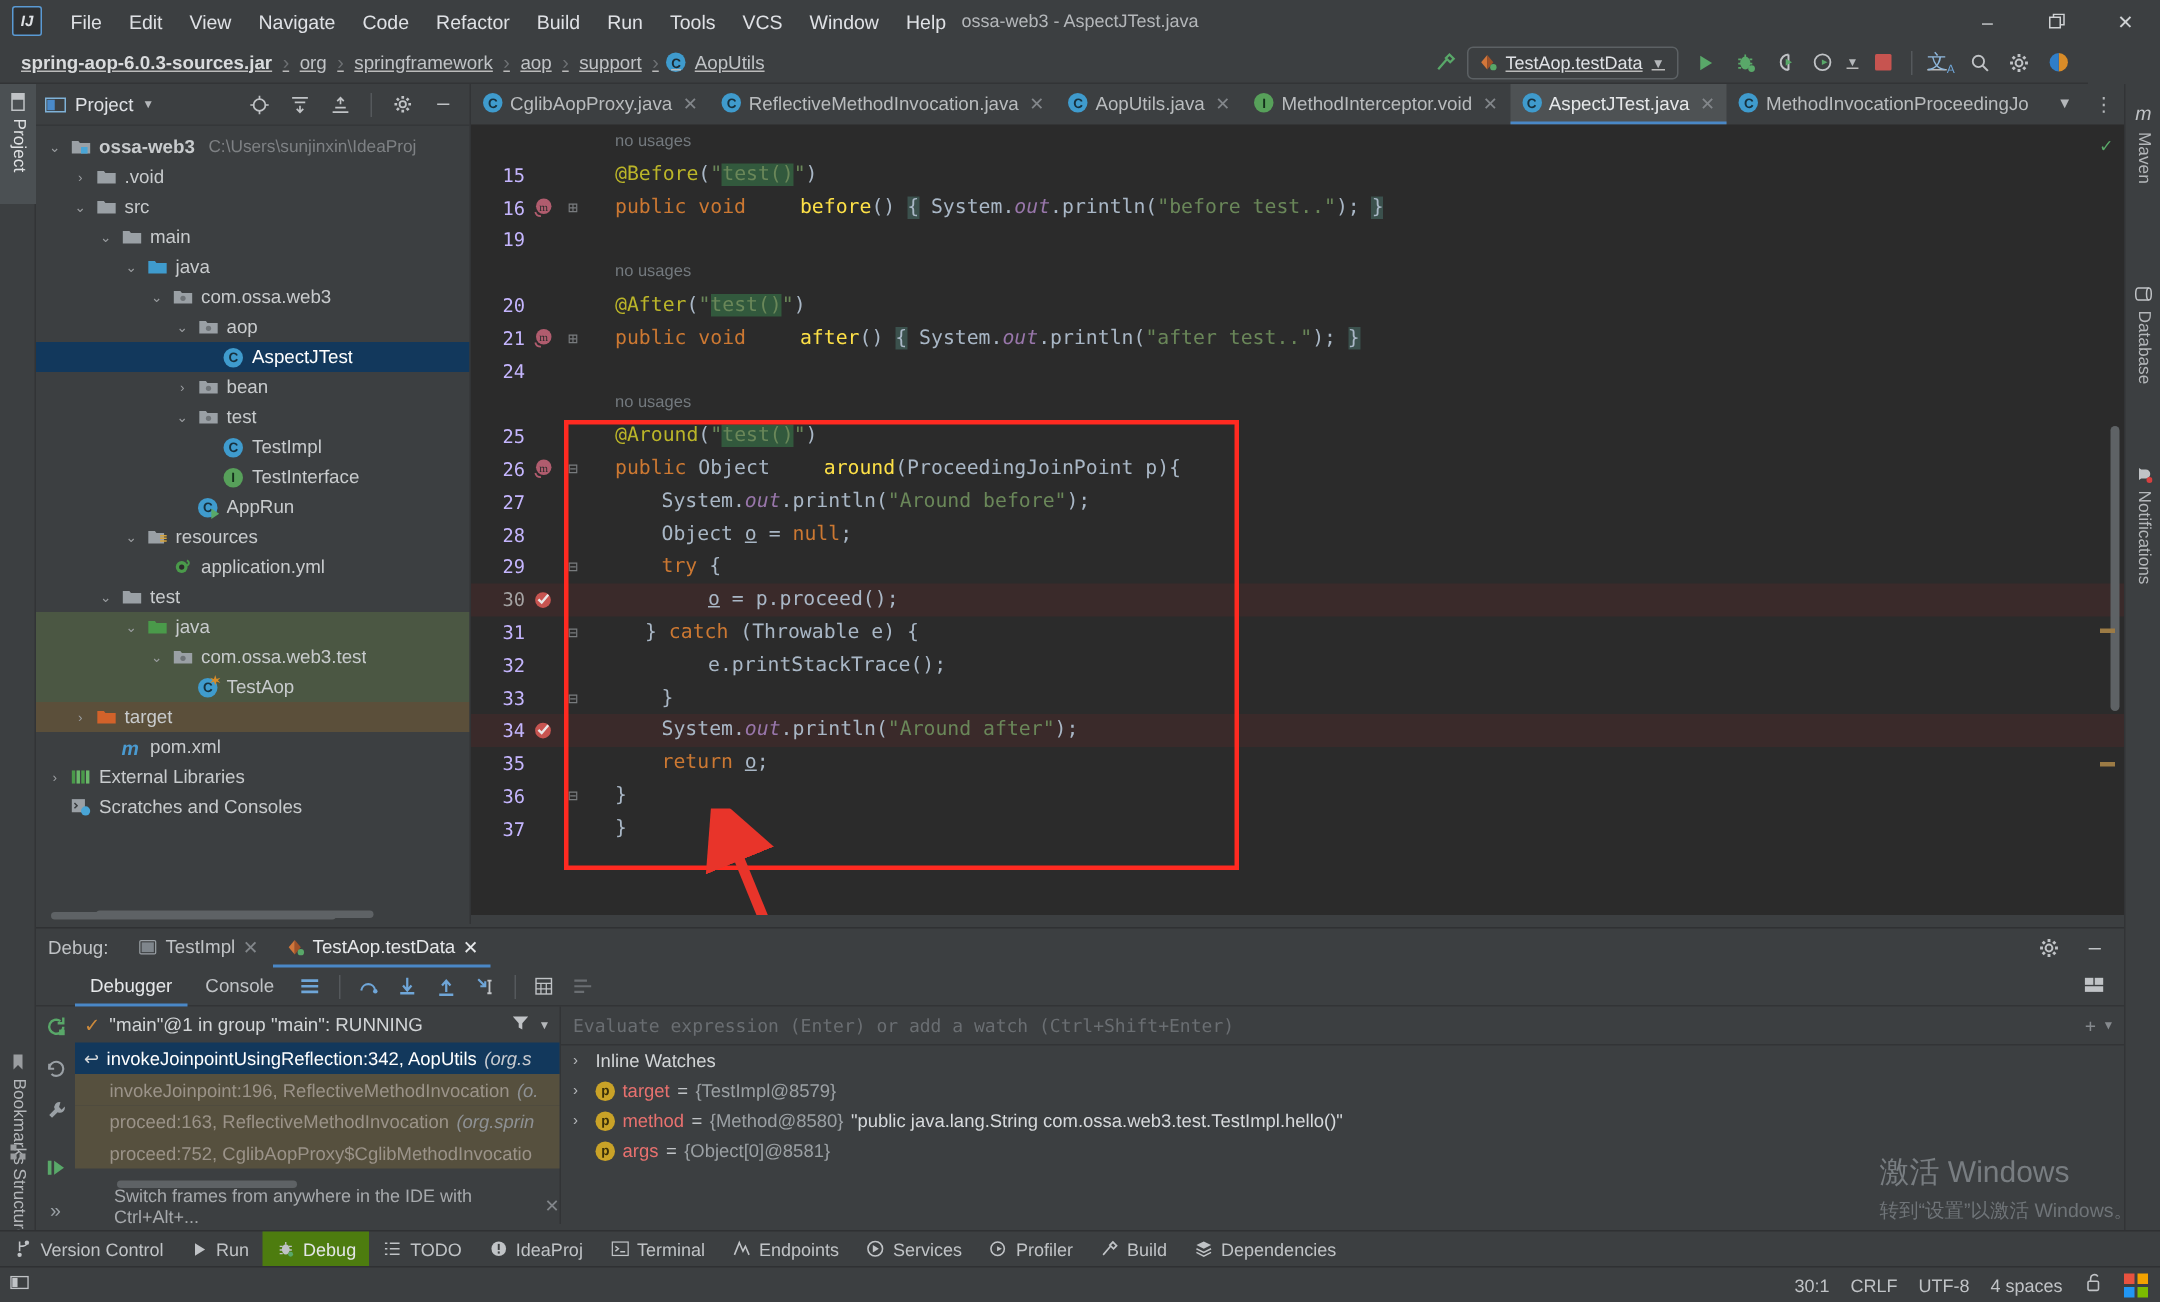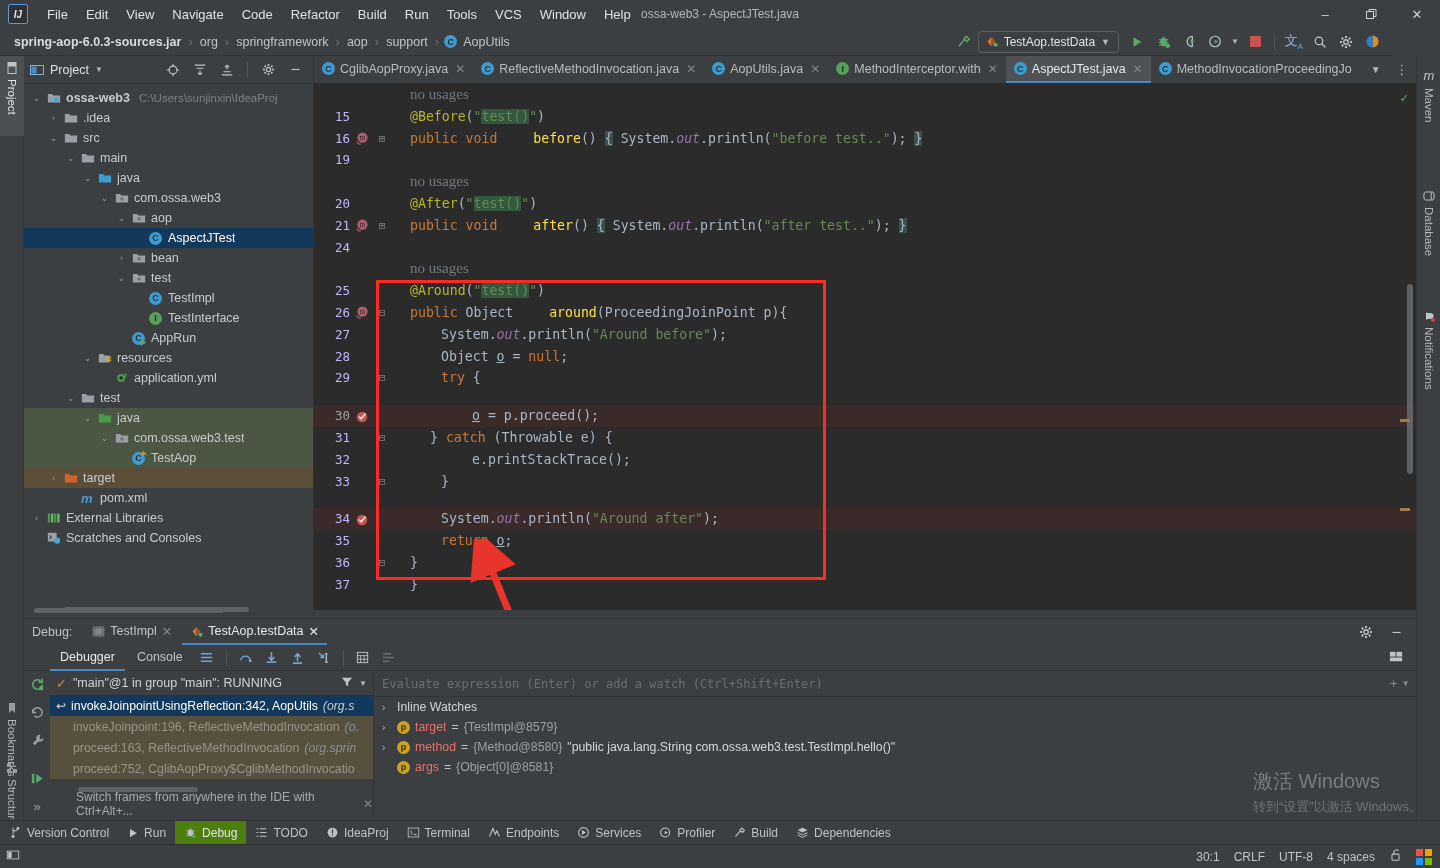--- a/index.html
+++ b/index.html
@@ -34,20 +34,21 @@
   }
   .wincontrols { position:absolute; right:0; top:0; height:28px; display:flex; }
   .wc { width:46px; height:28px; display:flex; align-items:center; justify-content:center;
         color:#cfd2d4; font-size:13px; }
 
   
   .navbar {
     position:absolute; left:0; top:28px; width:1392px; height:28px;
     background:#3c3f41; display:flex; align-items:center;
     border-bottom:1px solid #323436;
+    text-decoration:underline;
   }
   .crumbs { display:flex; align-items:center; padding-left:12px; }
   .crumb { font-size:12.5px; color:#c0c3c6; padding:2px 2px; }
   .crumb.bold { font-weight:bold; color:#d9dbdd; }
   .crumb-sep { color:#6d7073; margin:0 5px; font-size:13px; }
   .crumb-ico {
     width:13px; height:13px; border-radius:50%;
     background:#3f9bcd; color:#1d2b33; font-size:9px; font-weight:bold;
     display:inline-flex; align-items:center; justify-content:center;
     margin-right:4px; vertical-align:middle;
@@ -132,29 +133,29 @@
 
   .codewrap {
     position:relative; height:532px; background:#2b2b2b;
     font-family:"DejaVu Sans Mono", monospace; font-size:13.2px;
     overflow:hidden;
   }
   .codeline {
     position:relative; height:21.8px; line-height:21.8px; white-space:pre;
     padding-left:0;
   }
-  .codeline.hl { background:#3a2a2a;margin-top:16px; }
+  .codeline.hl { background:#3a2a2a; }
   .gutter-n {
     position:absolute; left:0; width:36px; text-align:right;
     color:#c4b5fd; font-size:12.5px; font-family:"DejaVu Sans Mono", monospace;
   }
   .gutter-n.cur { color:#a4a3a3; }
   .gmark { position:absolute; width:16px; text-align:center; }
   .code-txt { position:absolute; left:96px; }
-  .hint { color:#73797e; font-size:15px; font-family:Liberation Serif, serif; }
+  .hint { color:#73797e; font-size:11px; font-family:Liberation Sans, sans-serif; }
 
   
   .kw { color:#cc7832; }
   .ann { color:#bbb529; }
   .str { color:#6a8759; }
   .txt { color:#a9b7c6; }
   .fld { color:#9876aa; font-style:italic; }
   .mth { color:#fde047;margin-left:28px; }
   .brace-hl { background:#3b514d; }
   .search-hl { background:#32593d; }
@@ -493,21 +494,21 @@
           <span class="tlabel" style="font-weight: bold;">ossa-web3</span>
           <span class="tsub">C:\Users\sunjinxin\IdeaProj</span>
         </div>
         <div class="trow" style="padding-left: 23px;">
           <span class="arrow">›</span>
           <span style="display: inline-flex; align-items: center; width: 15px;">
             <svg width="14" height="14" viewBox="0 0 16 16">
               <path d="M1 3.5h5l1.2 1.5H15V13H1z" fill="#9aa0a5"></path>
             </svg>
           </span>
-          <span class="tlabel">.idea</span>
+          <span class="tlabel">.void</span>
         </div>
         <div class="trow" style="padding-left: 23px;">
           <span class="arrow">⌄</span>
           <span style="display: inline-flex; align-items: center; width: 15px;">
             <svg width="14" height="14" viewBox="0 0 16 16">
               <path d="M1 3.5h5l1.2 1.5H15V13H1z" fill="#9aa0a5"></path>
             </svg>
           </span>
           <span class="tlabel">src</span>
         </div>
@@ -726,21 +727,21 @@
           <span style="display: inline-flex; align-items: center;">
             <span style="display:inline-flex;width:13px;height:13px;border-radius:50%;background:#3f9bcd;color:#17313e;font-size:9px;font-weight:bold;align-items:center;justify-content:center">C</span>
           </span>
           <span>AopUtils.java</span>
           <span class="x">✕</span>
         </div>
         <div class="etab">
           <span style="display: inline-flex; align-items: center;">
             <span style="display:inline-flex;width:13px;height:13px;border-radius:50%;background:#57a05a;color:#14301b;font-size:9px;font-weight:bold;align-items:center;justify-content:center">I</span>
           </span>
-          <span>MethodInterceptor.with</span>
+          <span>MethodInterceptor.void</span>
           <span class="x">✕</span>
         </div>
         <div class="etab active">
           <span style="display: inline-flex; align-items: center;">
             <span style="display:inline-flex;width:13px;height:13px;border-radius:50%;background:#3f9bcd;color:#17313e;font-size:9px;font-weight:bold;align-items:center;justify-content:center">C</span>
           </span>
           <span>AspectJTest.java</span>
           <span class="x">✕</span>
         </div>
         <div class="etab">

